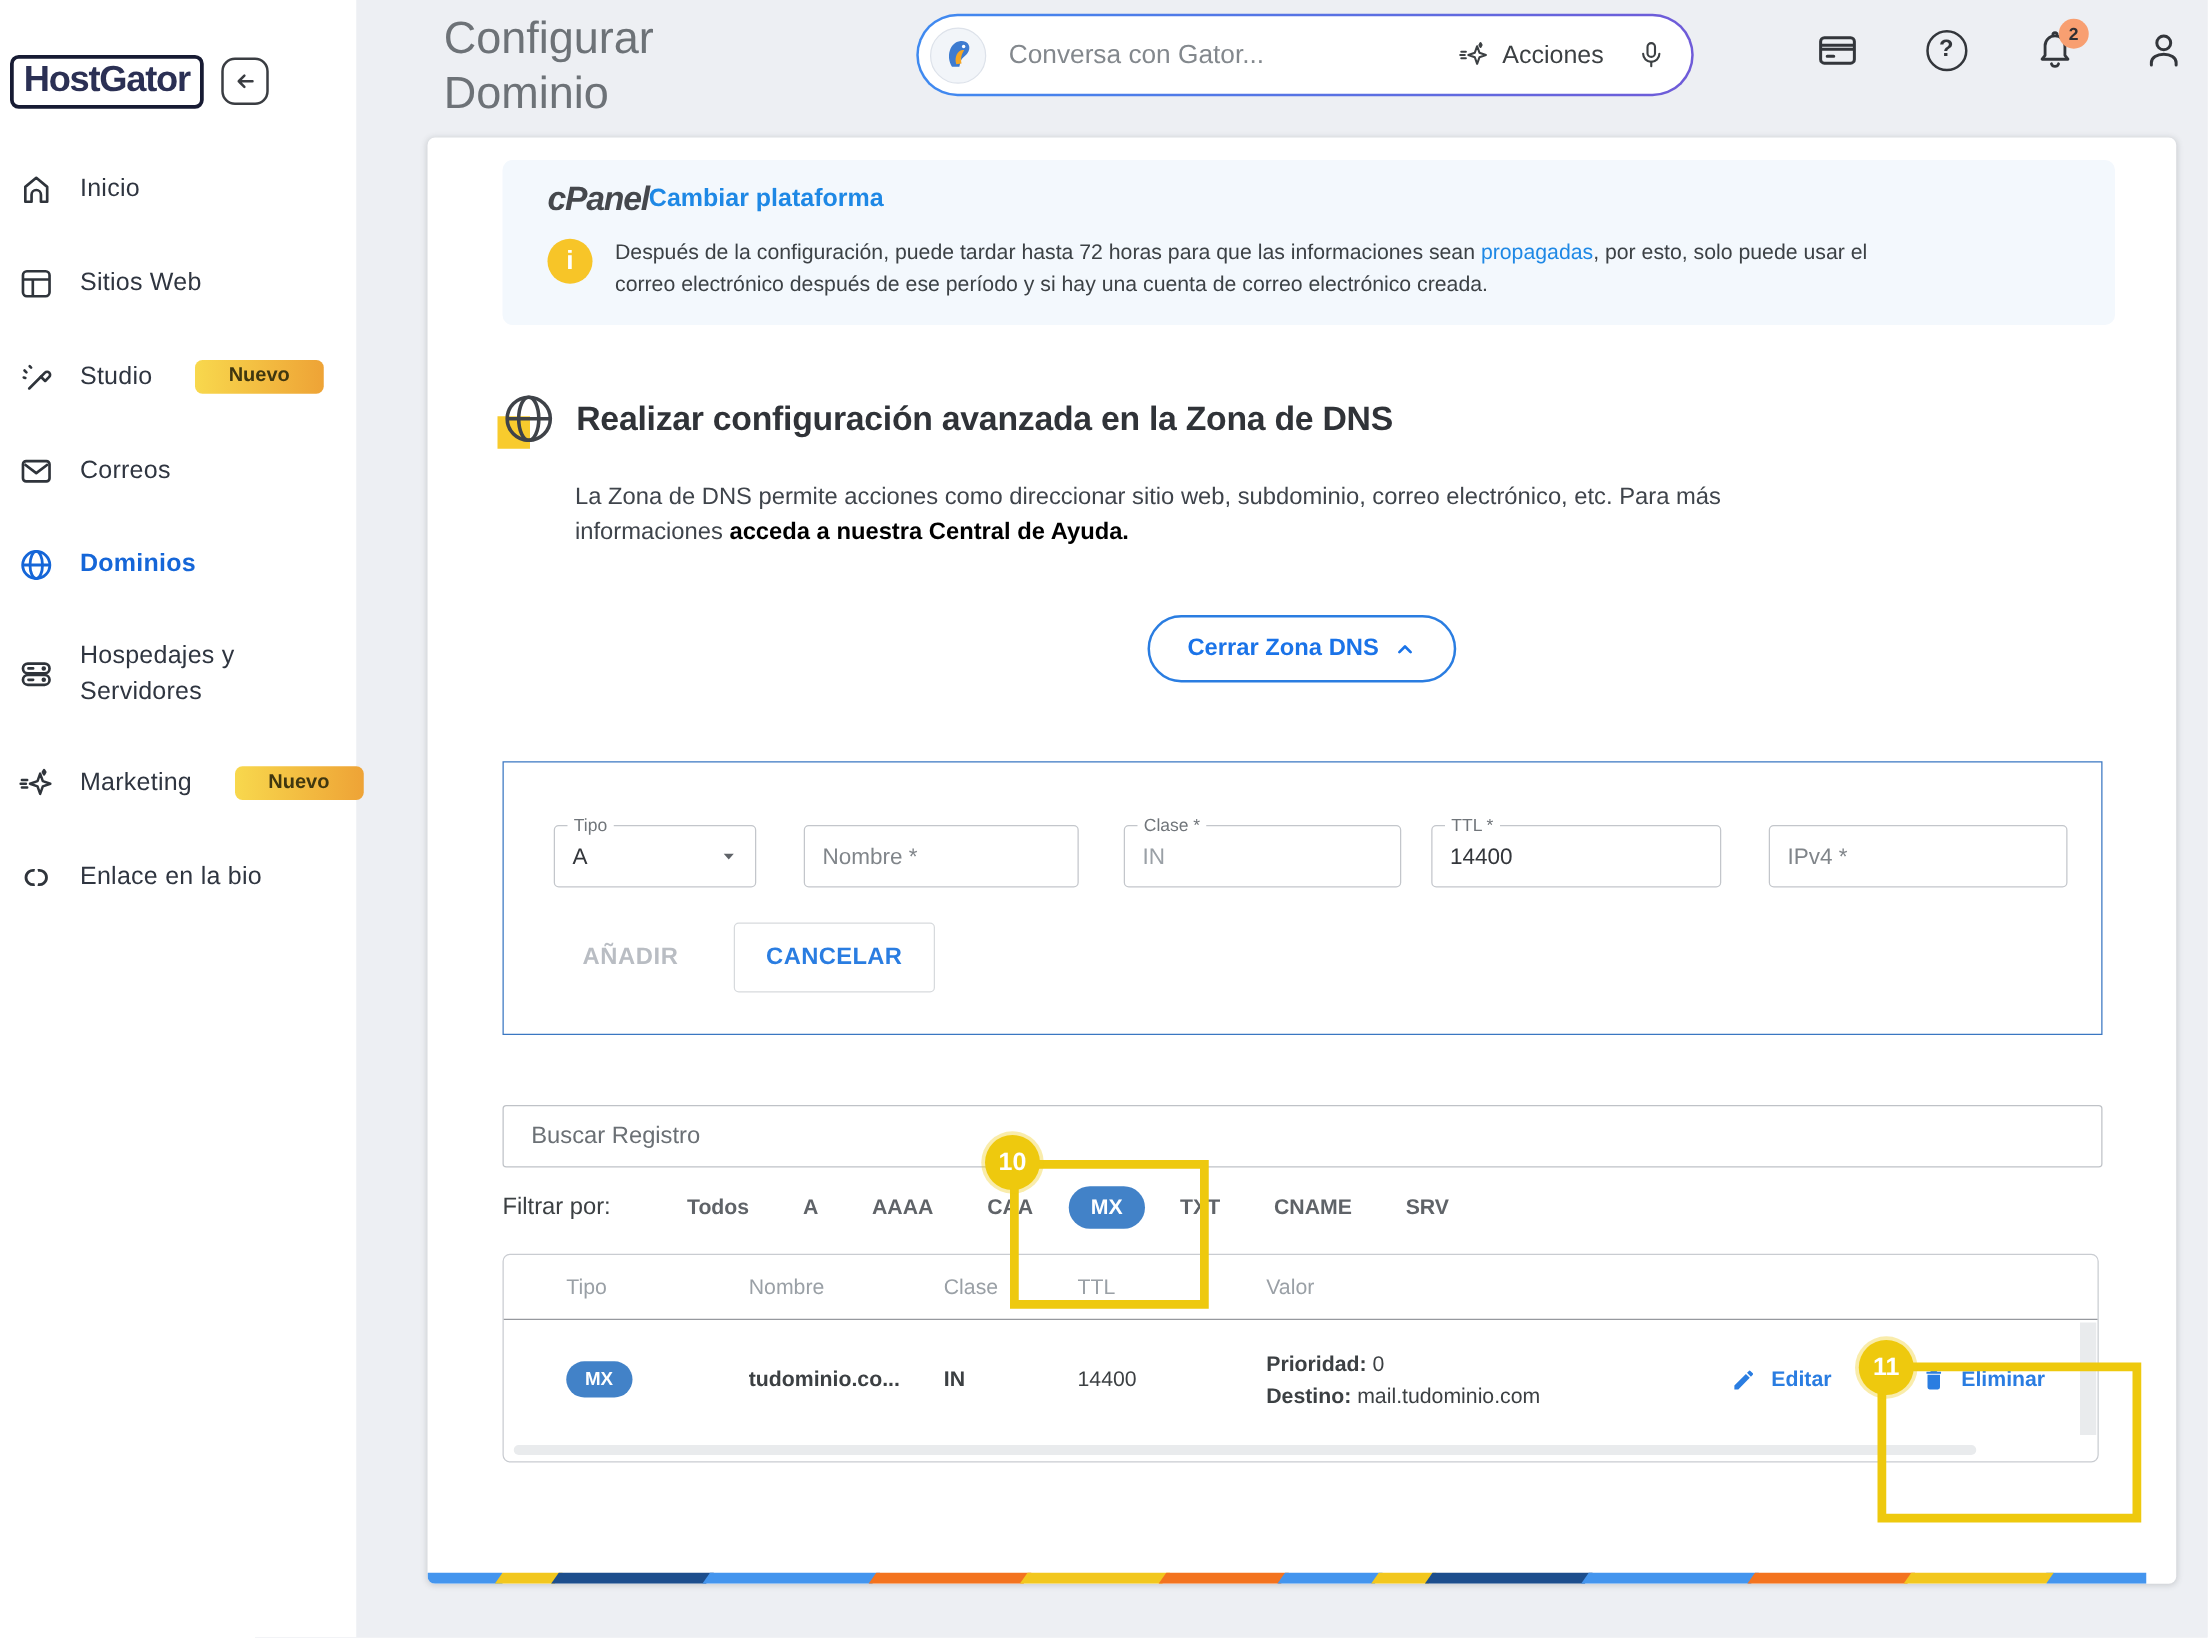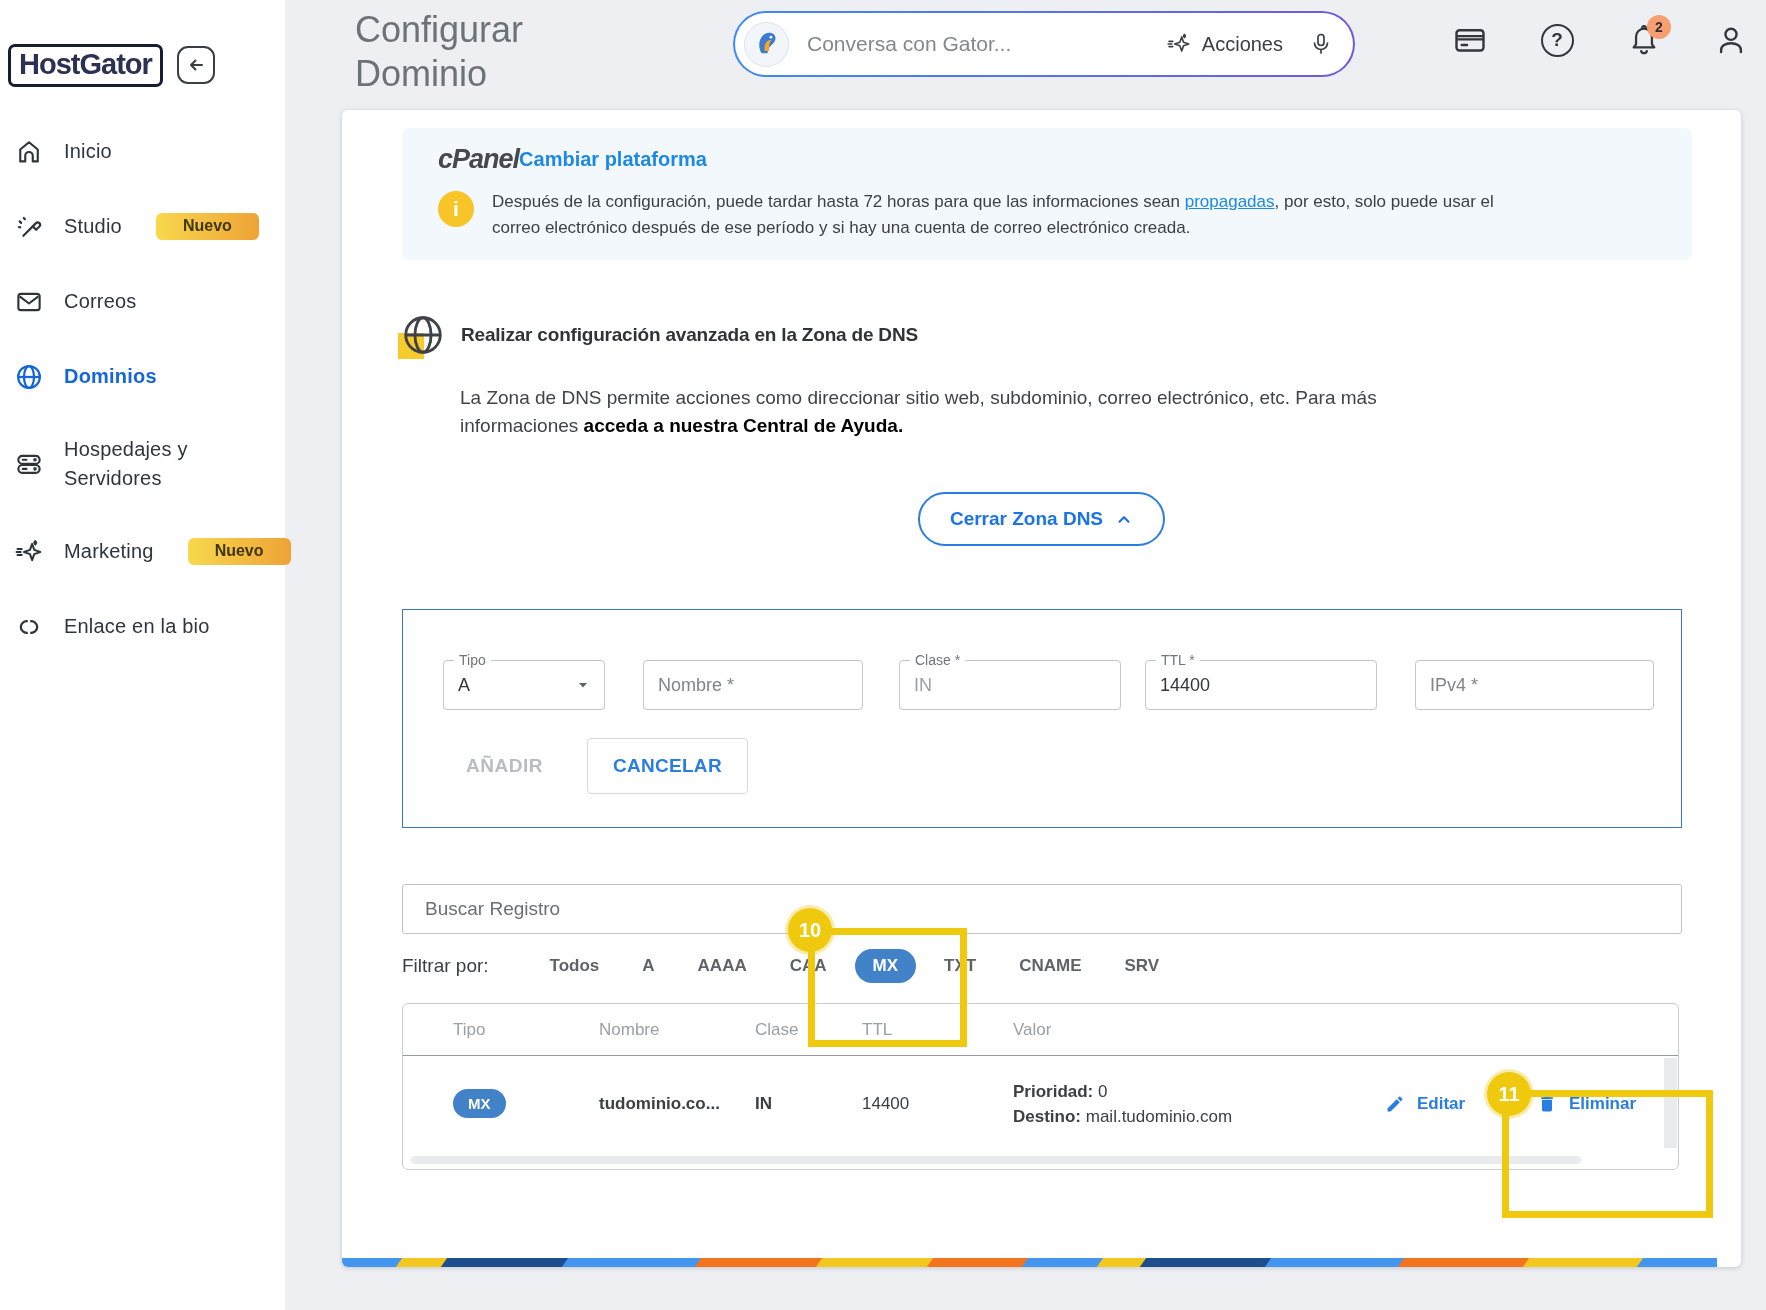--- a/index.html
+++ b/index.html
@@ -37,27 +37,27 @@
 
   
   .main-card { position: absolute; left: 342px; top: 110px; width: 1399px; height: 1157px; background: #ffffff; border-radius: 6px; box-shadow: 0 1px 5px rgba(60,64,67,.22); z-index: 2; }
   .notice-card { margin: 18px 49px 0 60px; background: #f3f8fd; border-radius: 8px; padding: 16px 30px 22px 36px; height: 132px; }
   .notice-top { display: flex; align-items: center; }
   .cpanel-logo { font-size: 27px; font-weight: 800; font-style: italic; color: #45484d; letter-spacing: -1px; }
   .change-link { font-size: 20px; font-weight: 600; color: #1e88e5; cursor: pointer; }
   .notice-body { display: flex; gap: 18px; margin-top: 14px; align-items: flex-start; }
   .info-icon { width: 36px; height: 36px; flex: 0 0 36px; background: #f7c528; border-radius: 50%; color: #fff; font-weight: 700; font-size: 21px; display: flex; align-items: center; justify-content: center; margin-top: 2px; }
   .notice-text { font-size: 17px; line-height: 26px; color: #3c4145; max-width: 1030px; }
-  .notice-text a { color: #1e88e5; text-decoration: underline; cursor: pointer; text-align: right; }
+  .notice-text a { color: #1e88e5; cursor: pointer; text-align: right; }
 
   .dns-heading { display: flex; align-items: center; gap: 15px; margin: 52px 0 0 58px; }
   .globe-wrap { position: relative; width: 46px; height: 46px; flex: 0 0 46px; }
   .globe-accent { position: absolute; left: -2px; bottom: -1px; width: 26px; height: 26px; background: #f8cb2d; }
   .globe-wrap svg { position: relative; z-index: 1; }
-  .dns-title { font-size: 19px; font-weight: 700; color: #303338; letter-spacing: -0.2px; }
+  .dns-title { font-size: 27px; font-weight: 700; color: #303338; letter-spacing: -0.2px; }
   .dns-desc { margin: 26px 0 0 118px; max-width: 950px; font-size: 19px; line-height: 28px; color: #3f444b; }
   .dns-desc a { color: #000000; font-weight: 700; text-decoration: none; cursor: pointer; }
   .close-zone-row { display: flex; justify-content: center; margin-top: 52px; }
   .close-zone-btn { display: flex; align-items: center; gap: 12px; border: 2px solid #2a7de1; border-radius: 28px; background: #fff; color: #1a73e8; font-size: 19px; font-weight: 600; padding: 14px 30px; cursor: pointer; font-family: inherit; }
 
   
   .record-form { margin: 63px 59px 0 60px; border: 1px solid #3a77c2; background: #fff; height: 219px; padding-top: 50px; }
   .fields-row { display: flex; align-items: flex-start; }
   .field { position: relative; height: 50px; border: 1px solid #c3c6cb; border-radius: 4px; background: #fff; display: flex; align-items: center; padding: 0 14px; }
   .float-label { position: absolute; top: -9px; left: 10px; background: #fff; padding: 0 5px; font-size: 14px; color: #70757a; }
@@ -118,20 +118,29 @@
       </span>
     </div>
     <div class="nav">
       <div class="nav-item">
         <span class="nav-icon">
           <svg width="30" height="30" viewBox="0 0 24 24" fill="none" stroke="currentColor" stroke-width="1.7" stroke-linejoin="round">
               <path d="M5 19.5 V10 L12 4.2 19 10 V19.5 H15 V15 a3 3 0 0 0 -6 0 v4.5 Z"></path>
             </svg>
         </span>
         <span class="nav-label">Inicio</span>
+      </div>
+      <div class="nav-item">
+        <span class="nav-icon">
+          <svg width="30" height="30" viewBox="0 0 24 24" fill="none" stroke="currentColor" stroke-width="1.7" stroke-linejoin="round">
+              <rect x="3.5" y="4" width="17" height="16" rx="2.5"></rect>
+              <path d="M3.5 9.3 H20.5 M9.8 9.3 V20"></path>
+            </svg>
+        </span>
+        <span class="nav-label">Sitios Web</span>
       </div>
       <div class="nav-item">
         <span class="nav-icon">
           <svg width="30" height="30" viewBox="0 0 24 24" fill="none" stroke="currentColor" stroke-width="1.7" stroke-linecap="round" stroke-linejoin="round">
               <path d="M7.5 19 L15 11.5"></path>
               <path d="M15 11.5 l2.6-2.6 a1.9 1.9 0 0 1 2.7 2.7 L17.7 14.2 Z"></path>
               <path d="M4.5 7.5 l1.2 1.2 M7.8 4.8 l.9 .9 M4 12 l1 .3"></path>
             </svg>
         </span>
         <span class="nav-label">Studio</span>

